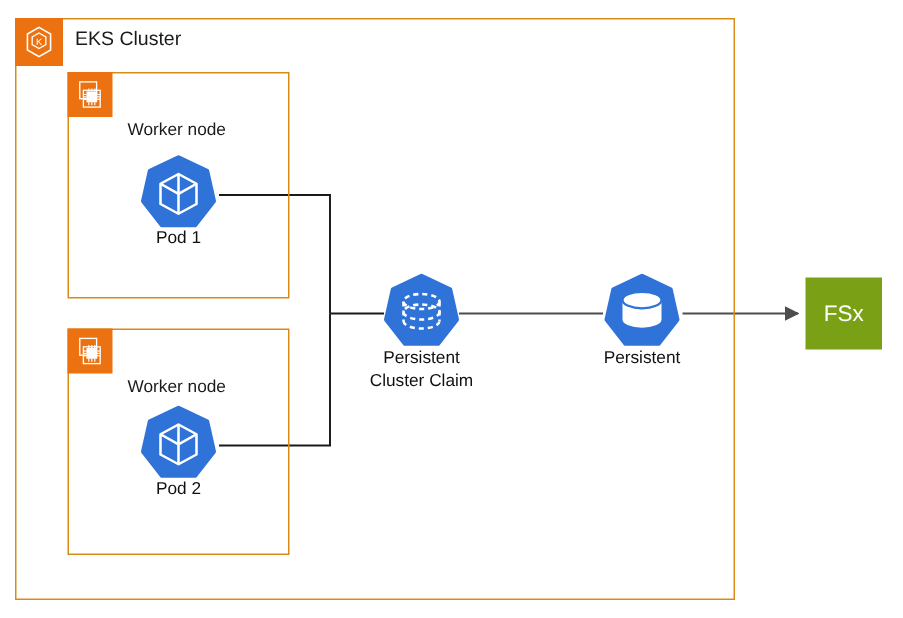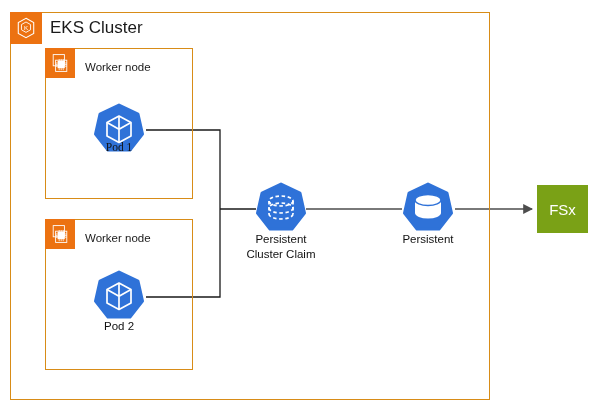--- a/index.html
+++ b/index.html
@@ -20,37 +20,37 @@
     box-sizing:border-box;
     background:transparent;
   }
   .cluster-icon{
     left:10px;top:12px;width:32px;height:32px;
     background:#ec7211;
     display:flex;align-items:center;justify-content:center;
   }
   .cluster-title{
     left:50px;top:18px;
-    font-size:17px;color:#1a1a1a;
+    font-size:13px;color:#1a1a1a;
     white-space:nowrap;
   }
 
   
   .node-box{
     width:148px;height:151px;
     border:1.4px solid #d88c17;
     box-sizing:border-box;
   }
   .node-icon{
     width:30px;height:30px;
     background:#ec7211;
     display:flex;align-items:center;justify-content:center;
   }
   .node-title{
-    font-size:11.5px;color:#1a1a1a;white-space:nowrap;
+    font-size:11.5px;color:#1a1a1a;white-space:nowrap;margin-top:20px;
   }
 
   
   .k8s{width:54px;height:54px;}
   .k8s svg{display:block;width:100%;height:100%;}
 
   .node-label{
     font-size:11.5px;color:#111;text-align:center;
     white-space:nowrap;line-height:14px;
   }
@@ -137,21 +137,21 @@
       <polygon points="27,2 46,11 50.5,31 38,47 16,47 3.5,31 8,11" fill="#2f72d8" stroke="#2f72d8" stroke-width="3" stroke-linejoin="round"></polygon>
       <g fill="none" stroke="#ffffff" stroke-width="1.7" stroke-linejoin="round">
         <polygon points="27,13 39,19.5 39,33 27,39.5 15,33 15,19.5"></polygon>
         <line x1="27" y1="13" x2="27" y2="26.3"></line>
         <line x1="15" y1="19.5" x2="27" y2="26.3"></line>
         <line x1="39" y1="19.5" x2="27" y2="26.3"></line>
         <line x1="27" y1="26.3" x2="27" y2="39.5"></line>
       </g>
     </svg>
   </div>
-  <div class="abs node-label" style="left:79px;top:140px;width:80px;font-family:Liberation Serif, serif;">Pod 1</div>
+  <div class="abs node-label" style="left:79px;top:152px;width:80px;">Pod 1</div>
 
   <div class="abs node-box" style="left:45px;top:219px;"></div>
   <div class="abs node-icon" style="left:45px;top:219px;">
     <svg viewBox="0 0 30 30" width="24" height="24" aria-hidden="true">
       <rect x="6.5" y="4.5" width="14" height="14" fill="none" stroke="#ffffff" stroke-width="1.1"></rect>
       <rect x="9.5" y="11.5" width="14" height="14" fill="none" stroke="#ffffff" stroke-width="1.1"></rect>
       <rect x="12" y="12.5" width="9" height="9" fill="#ffffff"></rect>
       <g stroke="#ffffff" stroke-width="1">
         <line x1="14" y1="10" x2="14" y2="12.5"></line>
           <line x1="16.5" y1="10" x2="16.5" y2="12.5"></line>

